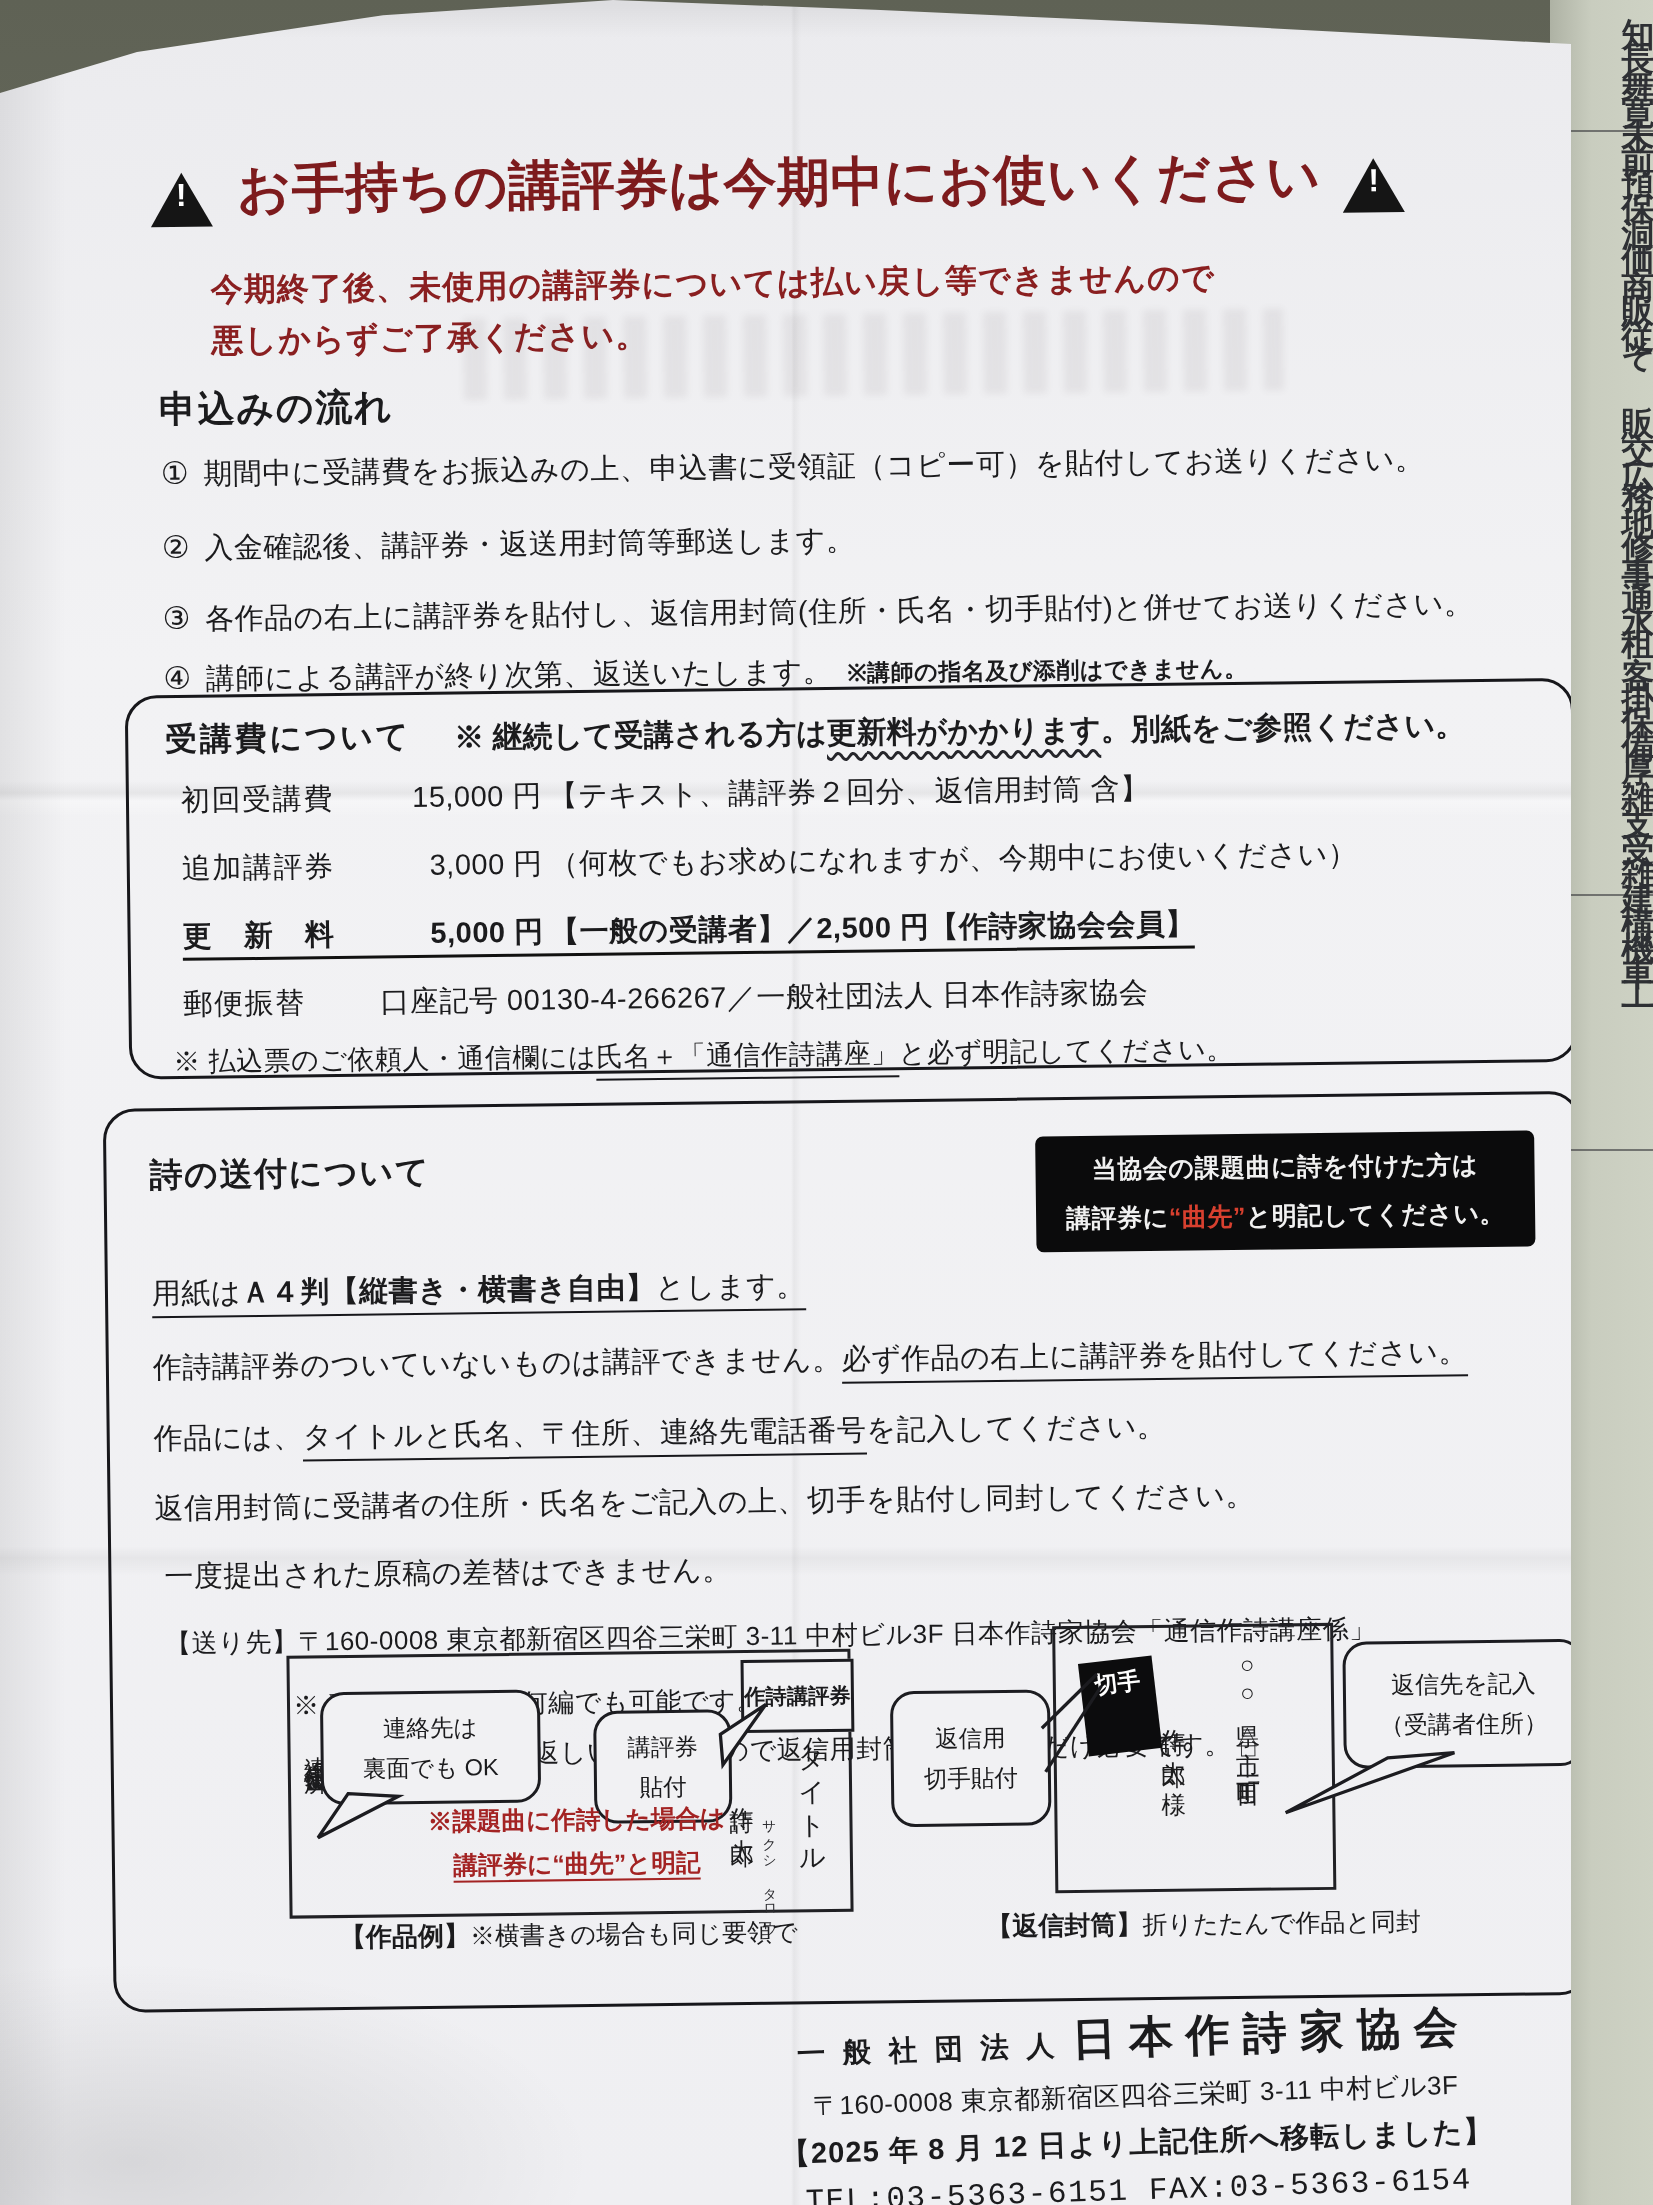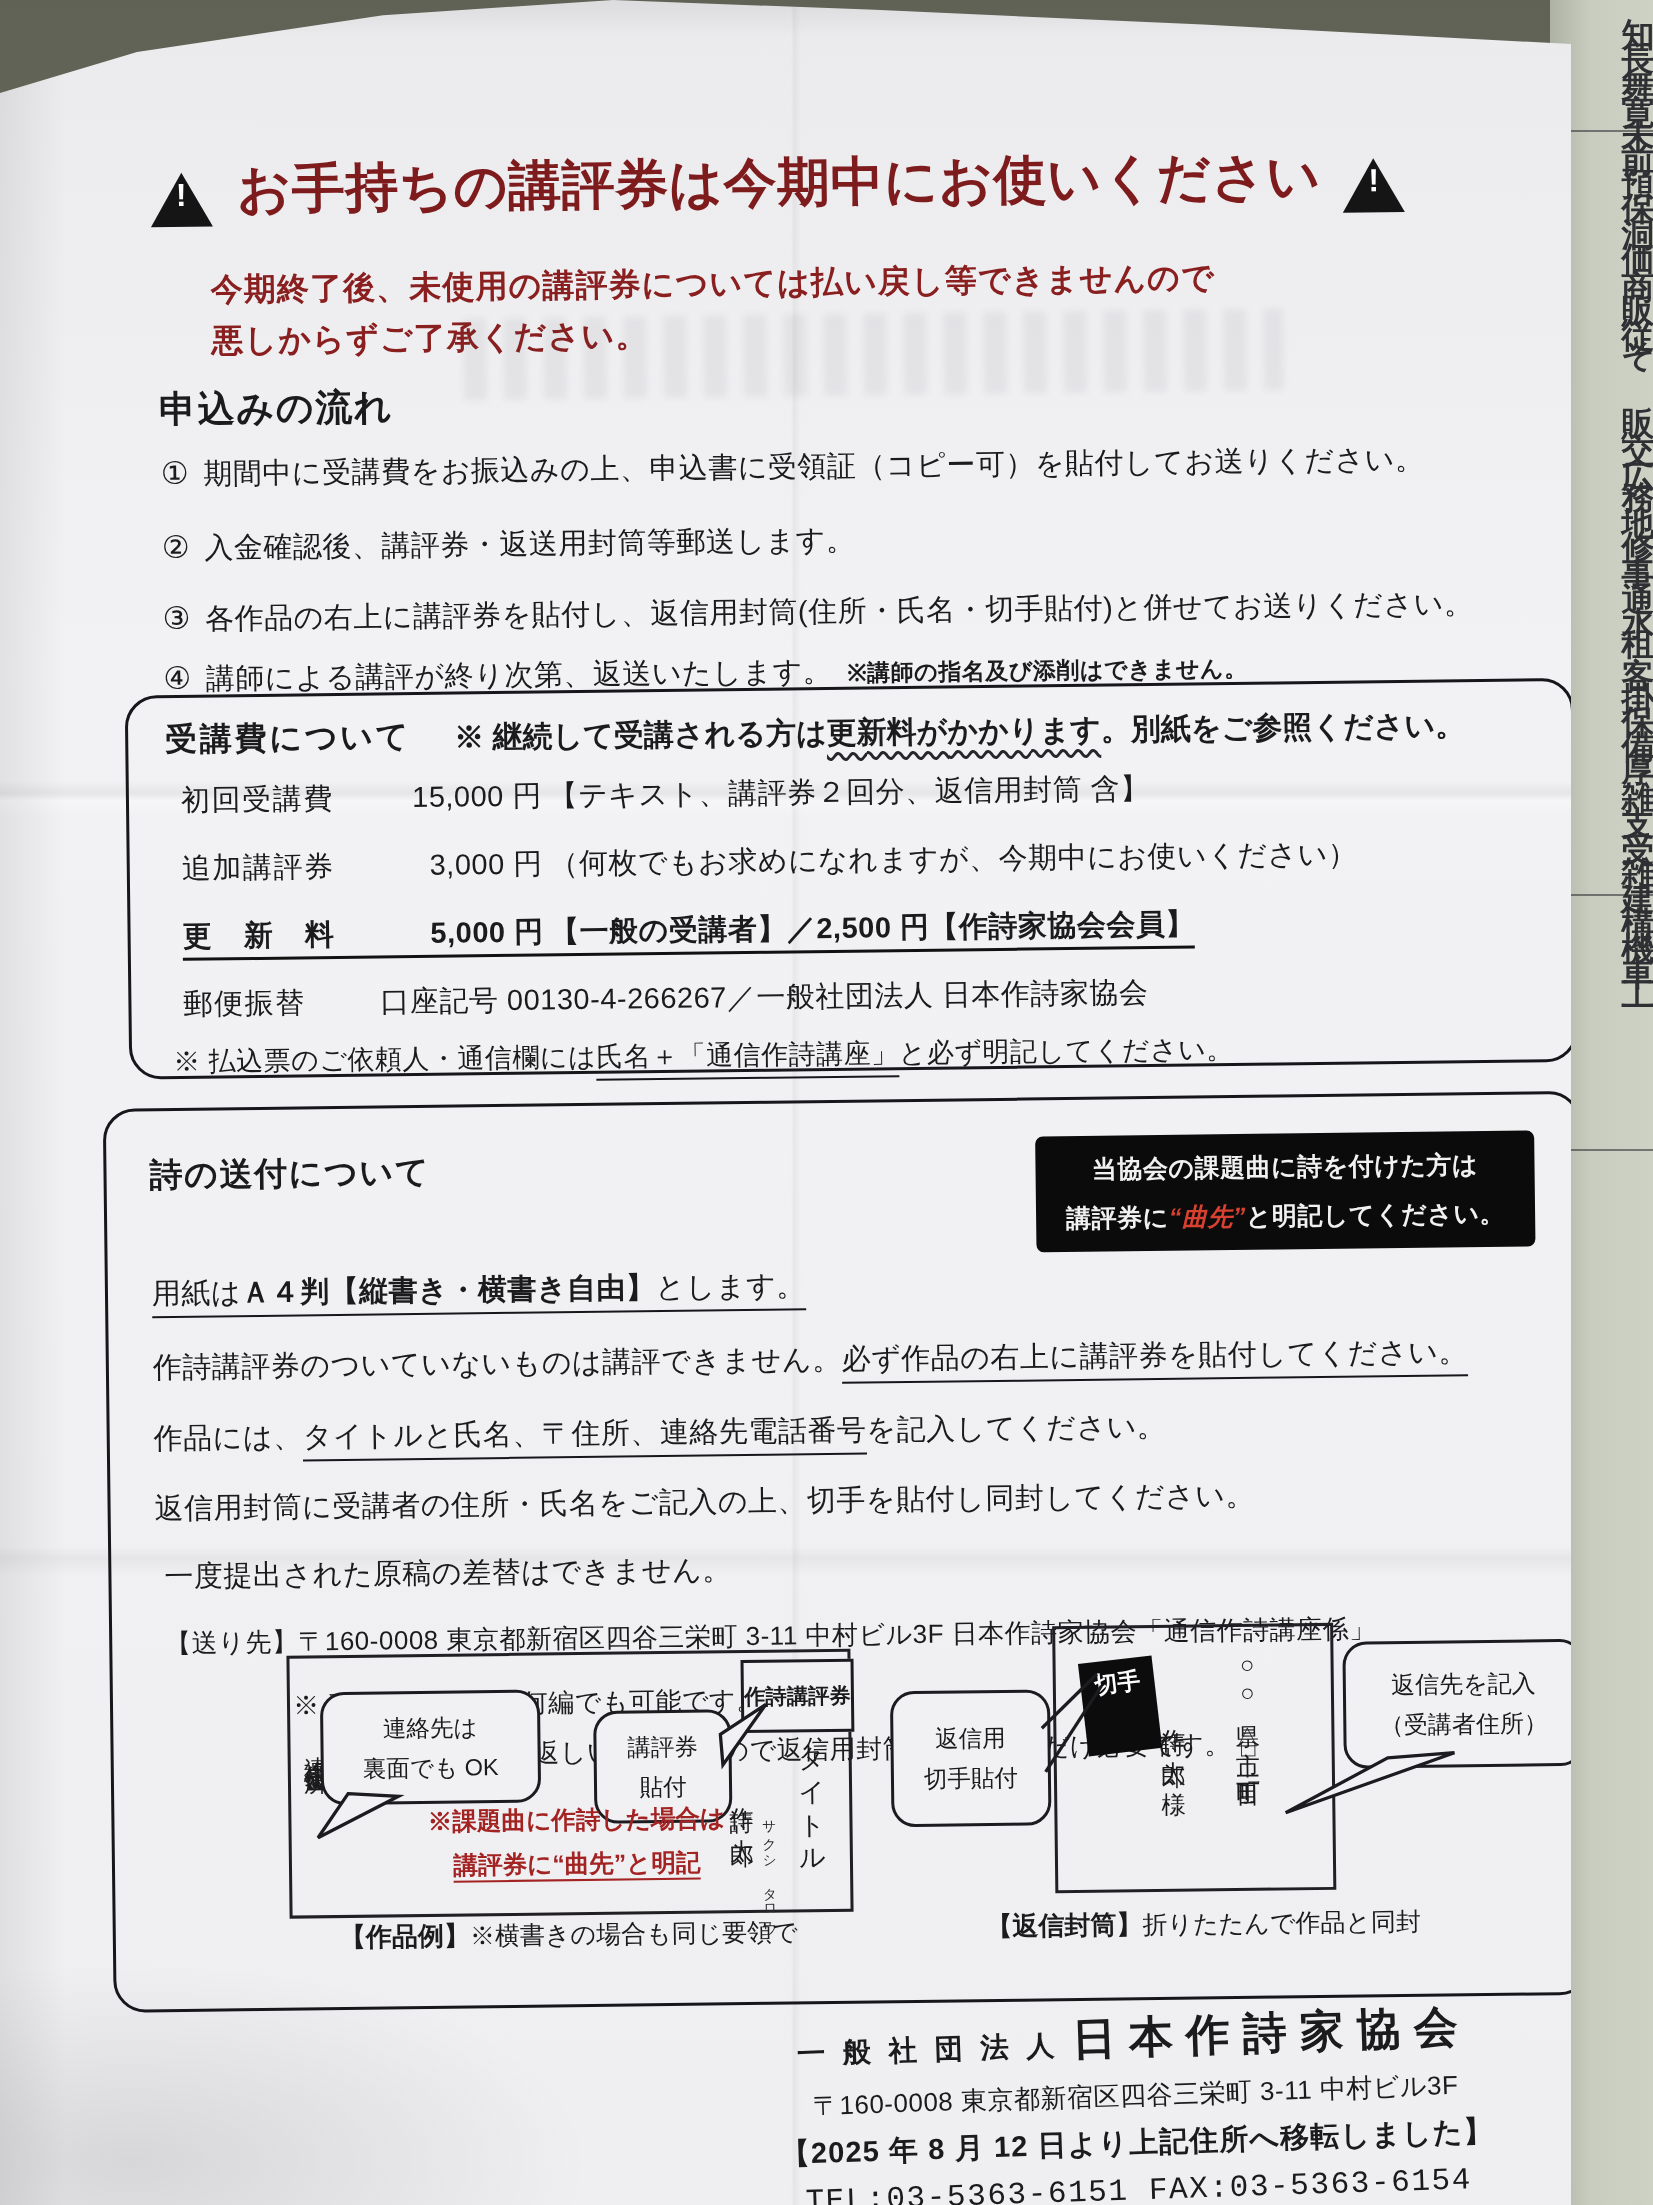--- a/index.html
+++ b/index.html
@@ -57,21 +57,21 @@
   .frow.r1{top:83px}.frow.r2{top:151px}.frow.r3{top:219px;font-weight:bold;}
   .frow.r4{top:287px}.frow.r5{top:346px;font-size:27px;left:41px;}
   .u7{border-bottom:3.8px solid #111;padding-bottom:5.5px;}
   .u5{border-bottom:2.7px solid #17171b;padding-bottom:6.6px;}
   
   .box2{position:absolute;left:100px;top:1100px;width:1472px;height:898px;border:3.3px solid #17171b;border-radius:32px;}
   .box2-h{position:absolute;left:43px;top:42px;font-size:33px;font-weight:bold;letter-spacing:1.6px;}
   .badge{position:absolute;left:929px;top:36px;width:499px;height:116px;background:#0b0b0c;border-radius:7.7px;
     color:#f1f1f1;font-size:25px;font-weight:bold;display:flex;flex-direction:column;justify-content:center;
     align-items:center;gap:16.4px;letter-spacing:0.5px;}
-  .badge .accent{color:#d8402f;font-style:italic;}
+  .badge .accent{color:#d8402f;}
   .bline{position:absolute;left:44px;font-size:29px;white-space:nowrap;letter-spacing:0.5px;}
   .bline.lp{top:163px}.bline.l2{top:237px}.bline.l3{top:308px}.bline.l4{top:378px}
   .bline.l5{top:446px;left:53px}.bline.addr{top:515px;left:53px;font-size:26px;}
   .bline.n1{top:579px;left:180px;font-size:26px;}
   .bline.n2{top:629px;left:233px;font-size:26px;}
   
   .workrect{position:absolute;left:174px;top:546px;width:558px;height:257px;border:3.3px solid #202024;}
   .envrect{position:absolute;left:940px;top:526px;width:275px;height:261px;border:3.3px solid #202024;}
   .bubble{position:absolute;border:3.3px solid #1c1c20;border-radius:24px;display:flex;flex-direction:column;
     justify-content:center;align-items:center;font-size:23.5px;line-height:40px;background:#f1f1f3;z-index:2;white-space:nowrap;}

